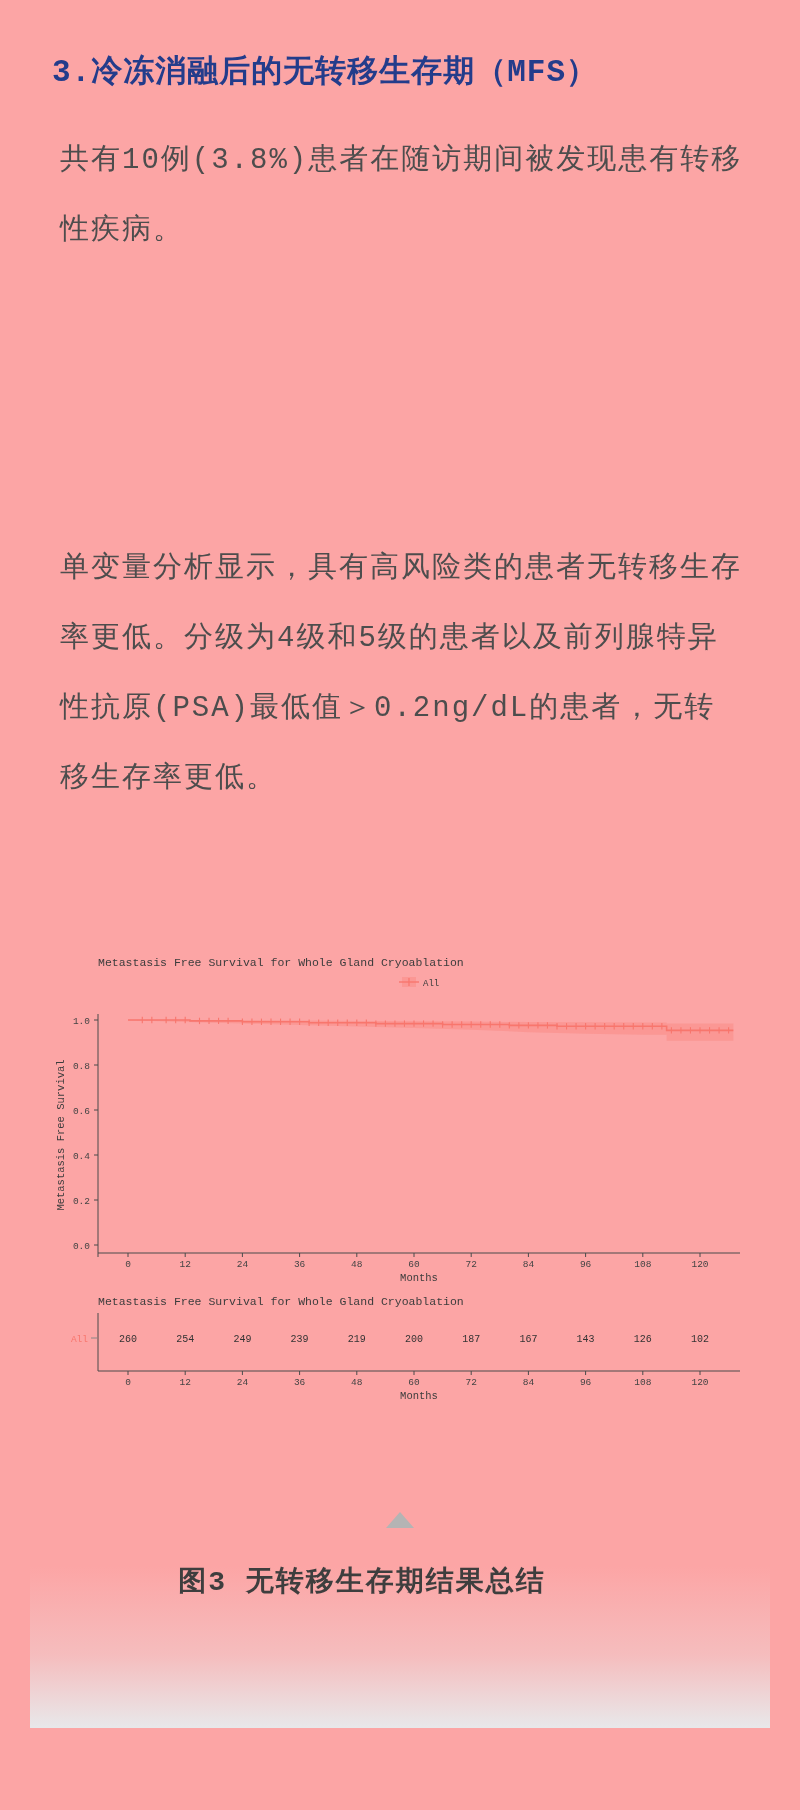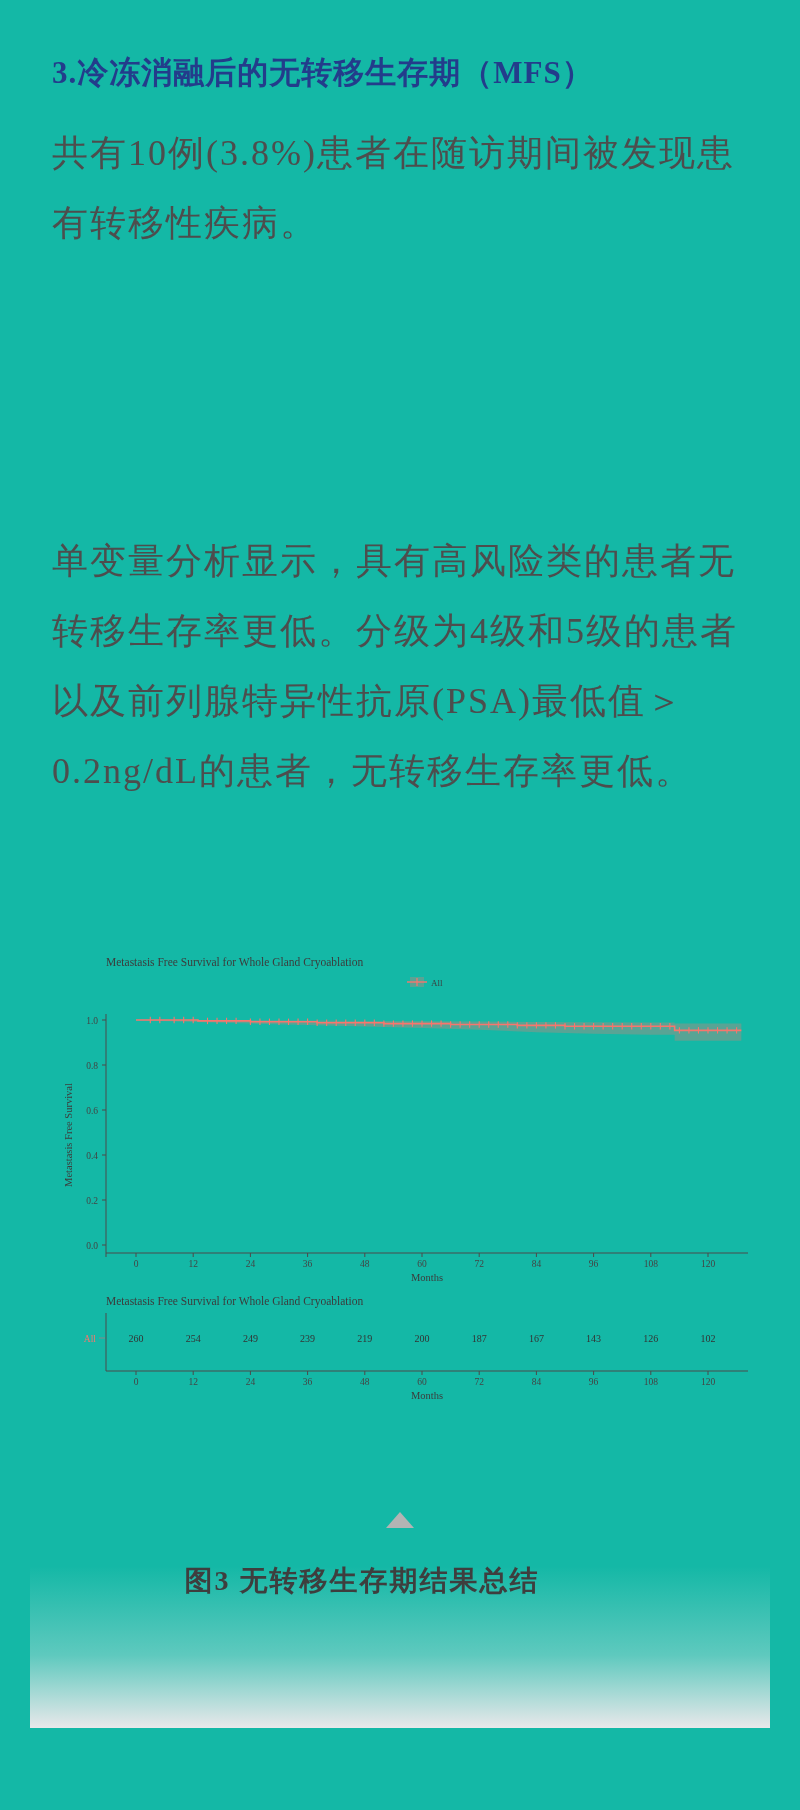--- a/index.html
+++ b/index.html
@@ -1,25 +1,25 @@
 <!DOCTYPE html>
 <html><head>
 <meta charset="utf-8">
 <style>
   html,body{margin:0;padding:0;background:#ffffff;}
-  .page{position:relative;width:800px;height:1810px;background:#14b8a6;overflow:hidden;
-        font-family:Liberation Serif, serif;}
+  .page{position:relative;width:800px;height:1810px;background:#fca5a5;overflow:hidden;
+        font-family:Liberation Mono, monospace;}
   .section-title{position:absolute;left:52px;right:50px;top:50px;margin:0;
         font-size:31px;font-weight:700;color:#233c8b;letter-spacing:1px;line-height:46px;}
-  .para{position:absolute;left:52px;right:48px;margin:0;
-        font-size:36px;line-height:70px;color:#4d4d4d;letter-spacing:2px;font-weight:400;}
+  .para{position:absolute;left:52px;right:48px;margin:8px;
+        font-size:29px;line-height:70px;color:#4d4d4d;letter-spacing:2px;font-weight:400;}
   .para.p1{top:118px;}
   .para.p2{top:338px;}
   .para.p3{top:526px;}
-  .figure-block{position:absolute;left:58px;top:948px;width:700px;height:500px;text-align:center;}
+  .figure-block{position:absolute;left:50px;top:948px;width:700px;height:500px;text-align:center;}
   .km-svg{display:block;}
   .t-title{font-size:11.5px;fill:#3c3c3c;}
   .t-legend{font-size:9px;fill:#3c3c3c;}
   .t-ylab{font-size:10.5px;fill:#3c3c3c;}
   .t-xlab{font-size:10.5px;fill:#3c3c3c;}
   .t-risklab{font-size:9.5px;fill:#F8766D;}
   .bottom-fade{position:absolute;left:30px;top:1566px;width:740px;height:162px;
         background:linear-gradient(180deg,rgba(233,233,235,0) 0%,rgba(233,233,235,0.35) 55%,#e8e8ea 100%);}
   .collapse-triangle{position:absolute;left:386px;top:1512px;width:0;height:0;
         border-left:14px solid transparent;border-right:14px solid transparent;

